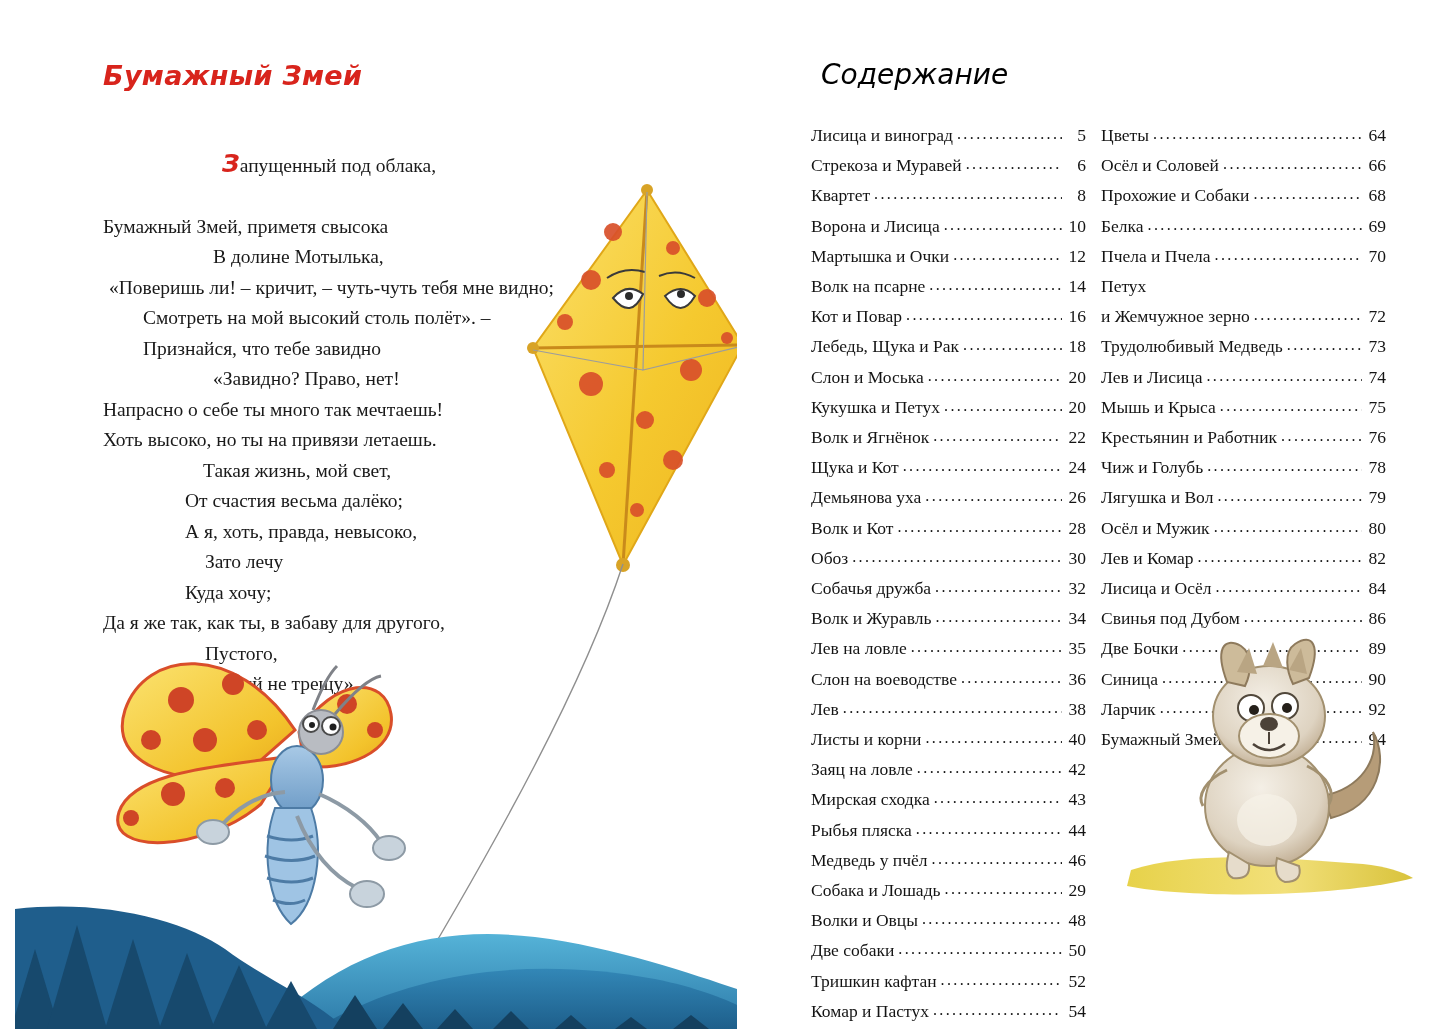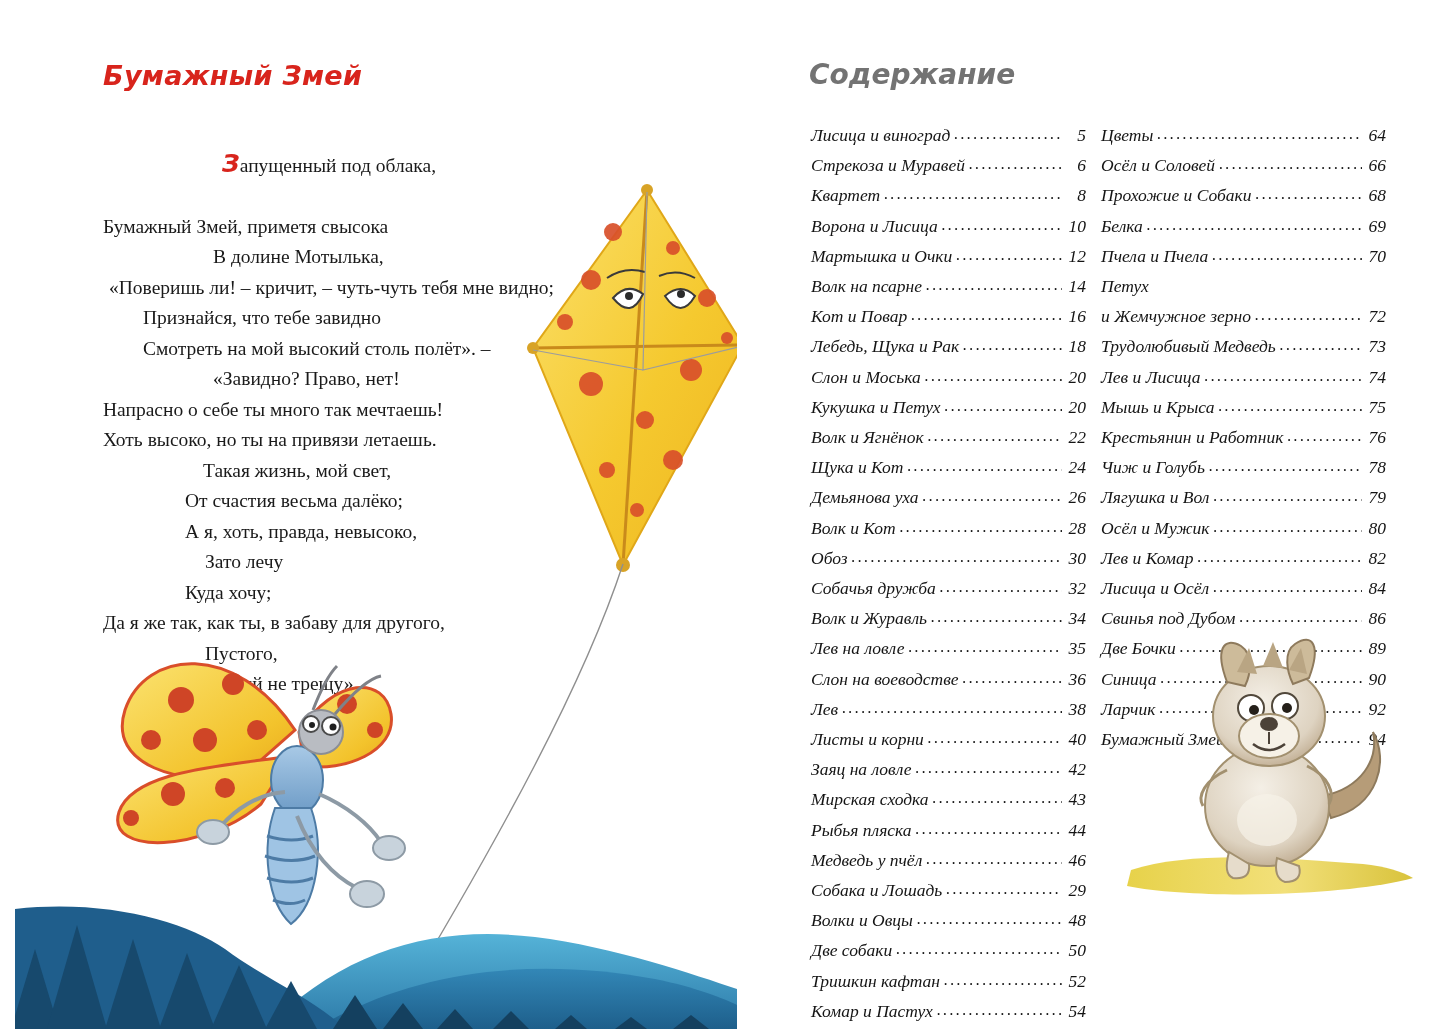--- a/index.html
+++ b/index.html
@@ -60,41 +60,40 @@
 
   
   .right-page {
     position: absolute;
     left: 722px; top: 0;
     width: 723px; height: 1029px;
     overflow: hidden;
   }
   .toc-title {
     position: absolute;
-    left: 72px; top: 58px;
+    left: 84px; top: 58px;
     font-family: "DejaVu Sans", sans-serif;
-    font-weight: bold;
+    font-weight: normal;
     font-style: italic;
     font-size: 28px;
-    color: #737373;
+    color: #000000;
   }
   .toc-col {
     position: absolute;
     font-size: 17.5px;
     color: #141414;
   }
   .toc-col.c1 { left: 74px;  top: 120px; width: 275px; }
   .toc-col.c2 { left: 364px; top: 120px; width: 285px; }
 
   .toc-row {
     display: flex;
     align-items: flex-start;
     line-height: 30.2px;
     white-space: nowrap;
-    font-style: italic;
   }
   .toc-row .label { flex: 0 0 auto; }
   .toc-row .dots {
     flex: 1 1 auto;
     overflow: hidden;
     margin: 0 4px;
     color: #141414;
     letter-spacing: 2.4px;
     font-size: 16px;
     transform: translateY(-1px);
@@ -119,22 +118,22 @@
 
     <div class="poem-title">Бумажный Змей</div>
 
     <div class="poem">
       <div class="ln" style="padding-left:80px">
         <span class="dropcap">З</span><span>апущенный под облака,</span>
       </div>
       <div class="ln" style="padding-left:0px"><span>Бумажный Змей, приметя свысока</span></div>
       <div class="ln" style="padding-left:110px"><span>В долине Мотылька,</span></div>
       <div class="ln" style="padding-left:6px"><span>«Поверишь ли! – кричит, – чуть-чуть тебя мне видно;</span></div>
+      <div class="ln" style="padding-left:40px"><span>Смотреть на мой высокий столь полёт». –</span></div>
       <div class="ln" style="padding-left:40px"><span>Признайся, что тебе завидно</span></div>
-      <div class="ln" style="padding-left:40px"><span>Смотреть на мой высокий столь полёт». –</span></div>
       <div class="ln" style="padding-left:110px"><span>«Завидно? Право, нет!</span></div>
       <div class="ln" style="padding-left:0px"><span>Напрасно о себе ты много так мечтаешь!</span></div>
       <div class="ln" style="padding-left:0px"><span>Хоть высоко, но ты на привязи летаешь.</span></div>
       <div class="ln" style="padding-left:100px"><span>Такая жизнь, мой свет,</span></div>
       <div class="ln" style="padding-left:82px"><span>От счастия весьма далёко;</span></div>
       <div class="ln" style="padding-left:82px"><span>А я, хоть, правда, невысоко,</span></div>
       <div class="ln" style="padding-left:102px"><span>Зато лечу</span></div>
       <div class="ln" style="padding-left:82px"><span>Куда хочу;</span></div>
       <div class="ln" style="padding-left:0px"><span>Да я же так, как ты, в забаву для другого,</span></div>
       <div class="ln" style="padding-left:102px"><span>Пустого,</span></div>

